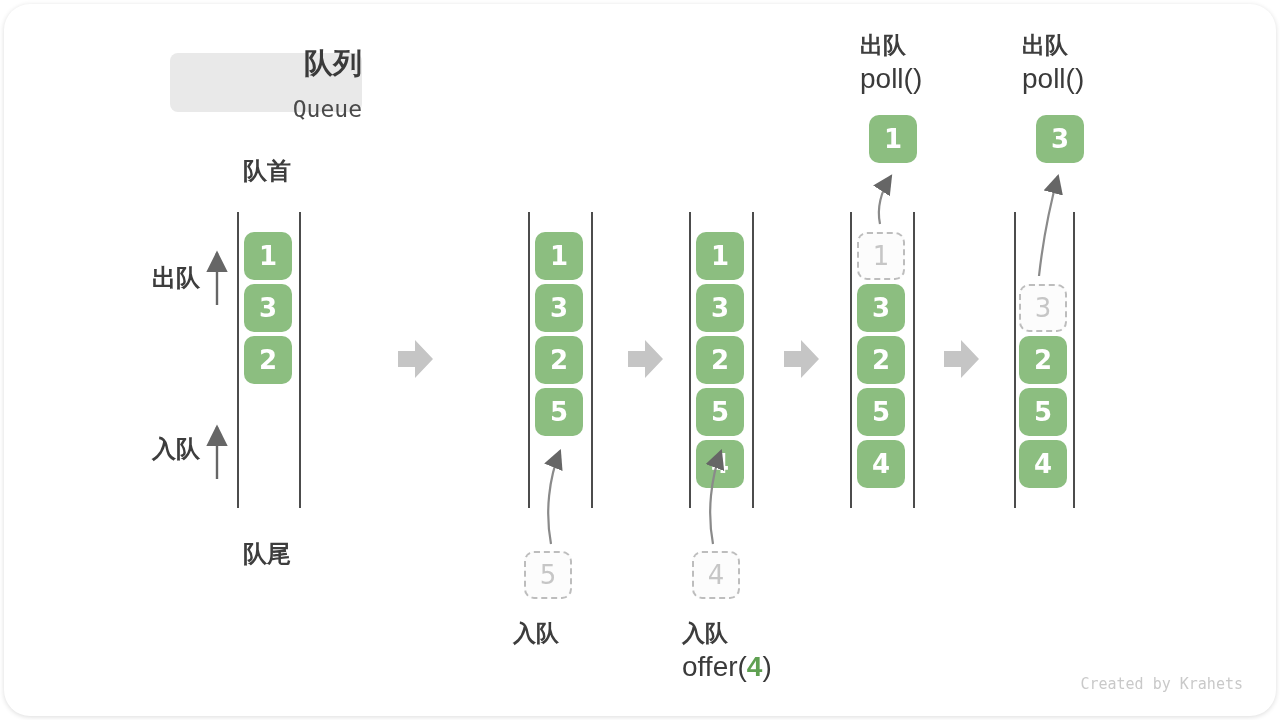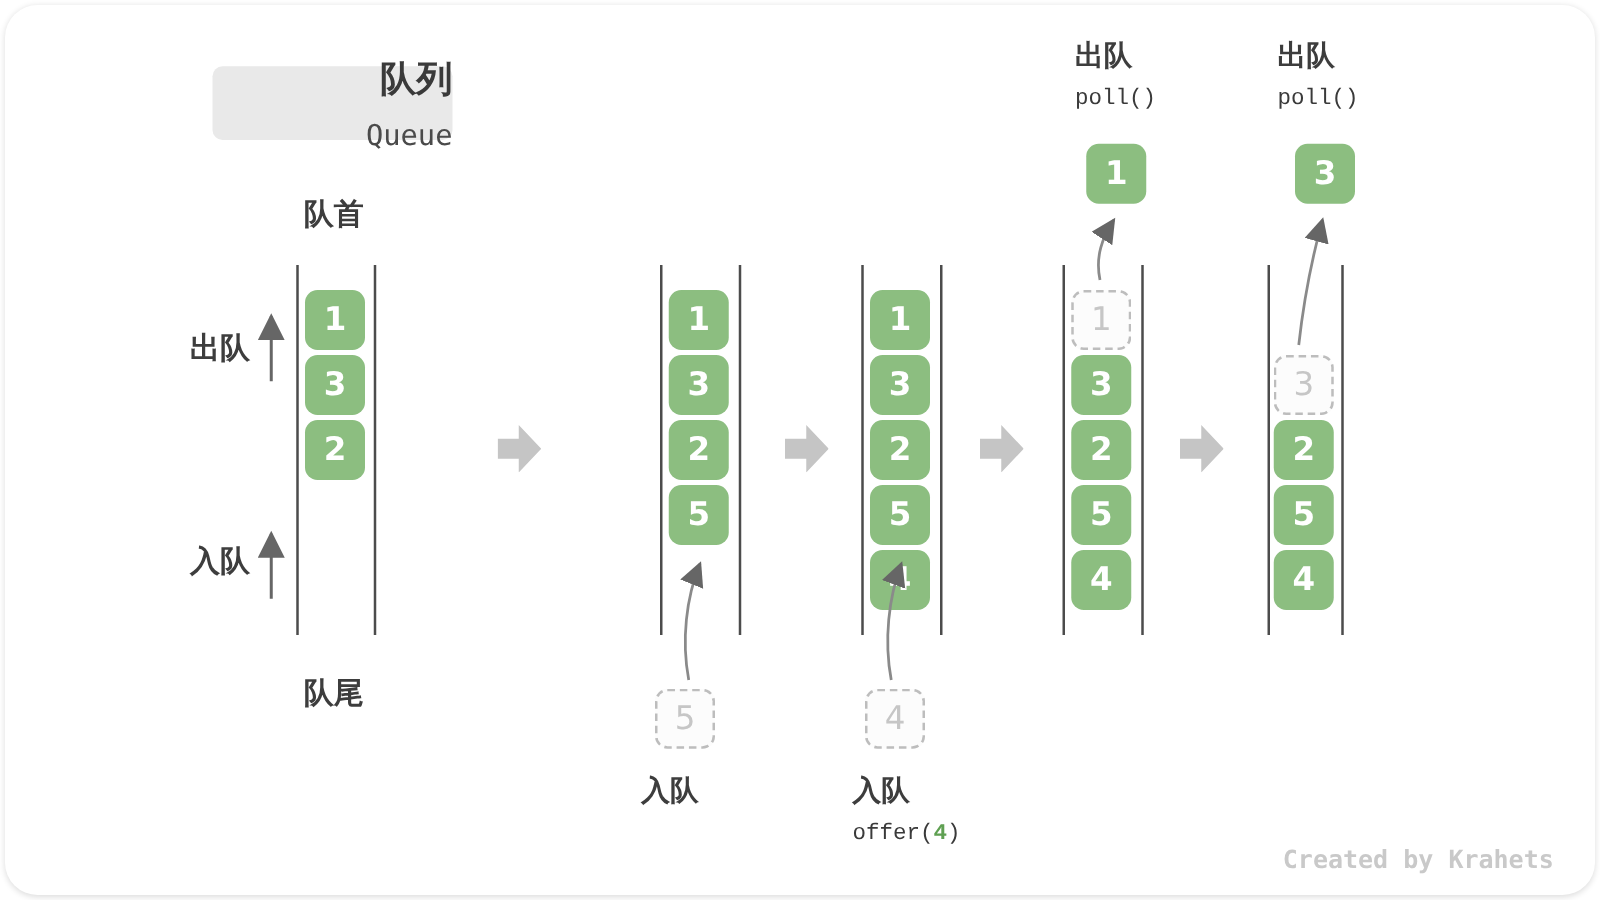--- a/index.html
+++ b/index.html
@@ -29,25 +29,25 @@
   .slot0{top:232px}.slot1{top:284px}.slot2{top:336px}.slot3{top:388px}.slot4{top:440px}
   .c1{left:244px}.c2{left:535px}.c3{left:696px}.c4{left:857px}.c5{left:1019px}
 
   
   .block-arrow{position:absolute;top:340px;width:35px;height:38px;background:var(--block-arrow-gray,#c5c5c5);
                clip-path:polygon(0% 29%,48.6% 29%,48.6% 0%,100% 50%,48.6% 100%,48.6% 71%,0% 71%);}
 
   
   .op{position:absolute;white-space:nowrap;line-height:34px;}
   .op .zh{font-size:23px;font-weight:700;color:var(--text-dark,#3d3d3d);display:block;}
-  .op .code{font-family:Liberation Mono, monospace;font-size:18px;color:#3a3a3a;display:block;}
+  .op .code{font-family:Liberation Sans, sans-serif;font-size:28px;color:#3a3a3a;display:block;}
   .op .code .arg{color:var(--accent-green,#5fa052);font-weight:700;}
 
   .watermark{position:absolute;right:37px;top:675px;font-family:"DejaVu Sans Mono","Liberation Mono",monospace;
-             font-size:20px;color:var(--watermark-gray,#c9c9c9);font-weight:bold;}
+             font-size:15px;color:var(--watermark-gray,#c9c9c9);}
 
   svg.overlay{position:absolute;left:0;top:0;pointer-events:none;}
   .curve{fill:none;stroke:var(--curve-arrow-gray,#8a8a8a);stroke-width:2.2;}
   .side-arrow{fill:none;stroke:var(--side-arrow-gray,#666);stroke-width:2.4;}
   .ah{fill:var(--side-arrow-gray,#666);stroke:none;}
 </style>
 </head>
 <body>
 
 <div class="canvas">

